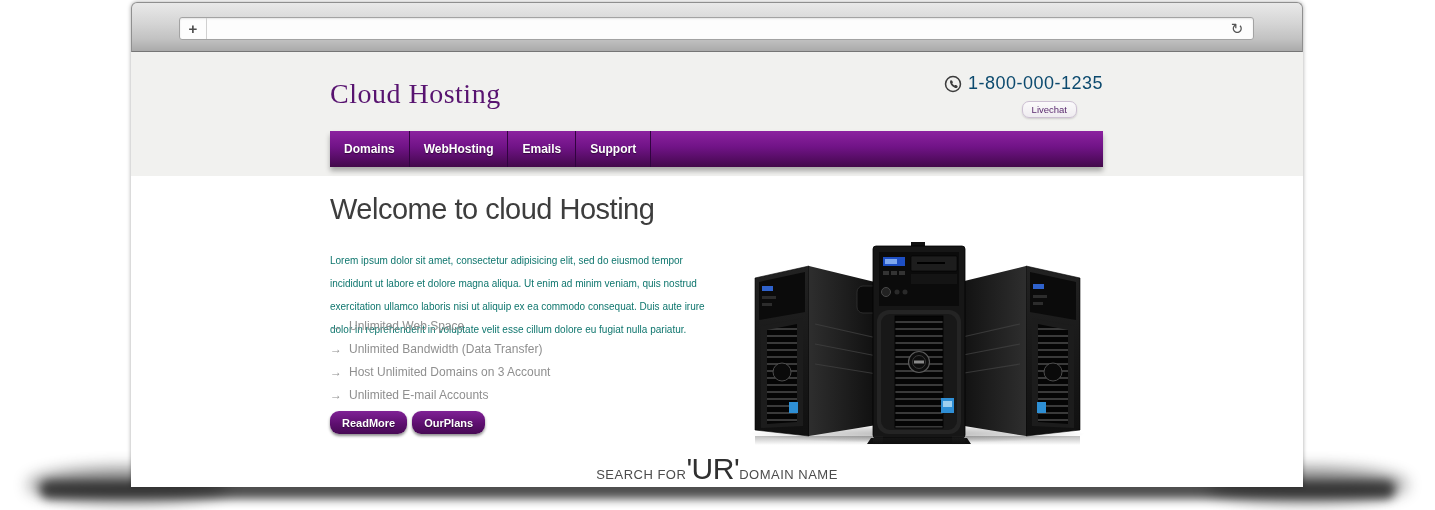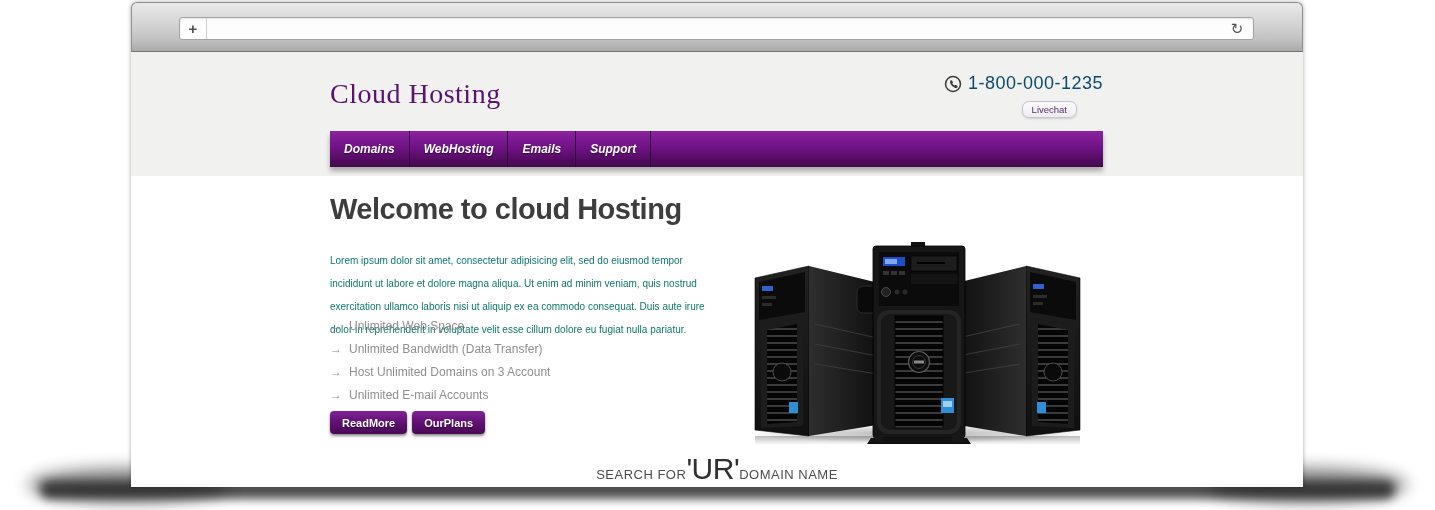--- a/index.html
+++ b/index.html
@@ -41,38 +41,38 @@
   .phone { position:absolute; right:0; top:21px; display:flex; align-items:center; gap:6px; cursor:pointer; }
   .phone svg { display:block; }
   .phone-num { color:#0c4a6e; font-size:18px; letter-spacing:.5px; }
 
   .livechat { position:absolute; right:26px; top:49px; font-size:9.5px; color:#5a2a6e;
               background:linear-gradient(#fbfafb,#efecf0); border:1px solid #cdc0d3;
               border-radius:7px; padding:2px 9px; box-shadow:0 1px 2px rgba(0,0,0,.15); cursor:pointer; }
 
   .nav { position:absolute; left:0; top:79px; width:773px; height:36px; list-style:none;
          background:linear-gradient(180deg,#8c22a0 0%,#701386 45%,#530c61 80%,#420949 100%);
-         box-shadow:0 4px 5px rgba(0,0,0,.30); display:flex;font-style:italic; }
+         box-shadow:0 4px 5px rgba(0,0,0,.30); display:flex; }
   .nav li { height:36px; line-height:36px; padding:0 14px; color:#fff; font-size:12px;
             font-weight:bold; border-right:1px solid #310440; cursor:pointer;
             text-shadow:0 1px 1px rgba(0,0,0,.5); }
 
-  .h1 { position:absolute; left:0; top:141px; font-size:29px; font-weight:bold;
+  .h1 { position:absolute; left:0; top:141px; font-size:29px; font-weight:normal;
         color:#3d3d3d; letter-spacing:-.5px; }
 
   .para { position:absolute; left:0; top:197px; width:394px; font-size:10px;
           line-height:23px; color:#0f766e; }
 
   .features { position:absolute; left:0; top:263px; list-style:none; }
   .features li { height:23px; line-height:23px; font-size:12px; color:#8f8f8f; }
   .features .arrow { margin-right:7px; color:#8f8f8f; }
 
   .btn-row { position:absolute; left:0; top:359px; display:flex; gap:5px; }
   .pbtn { height:23px; padding:0 12px; color:#fff; font-size:11px; font-weight:bold;
-          border:none; border-radius:4px; cursor:pointer;
+          border:none; border-radius:9px; cursor:pointer;
           background:linear-gradient(180deg,#802296 0%,#5e0f70 55%,#470a54 100%);
           box-shadow:0 2px 3px rgba(0,0,0,.45); text-shadow:0 1px 1px rgba(0,0,0,.5); }
 
   .servers { position:absolute; left:614px; top:188px; width:345px; height:205px; }
 
   .search-line { position:absolute; left:0; bottom:1px; width:100%; display:flex;
                  justify-content:center; align-items:baseline; color:#4c4c4c; }
   .search-sm { font-size:13px; letter-spacing:.5px; }
   .search-big { font-size:30px; color:#303030; letter-spacing:-.5px; }
 </style>

